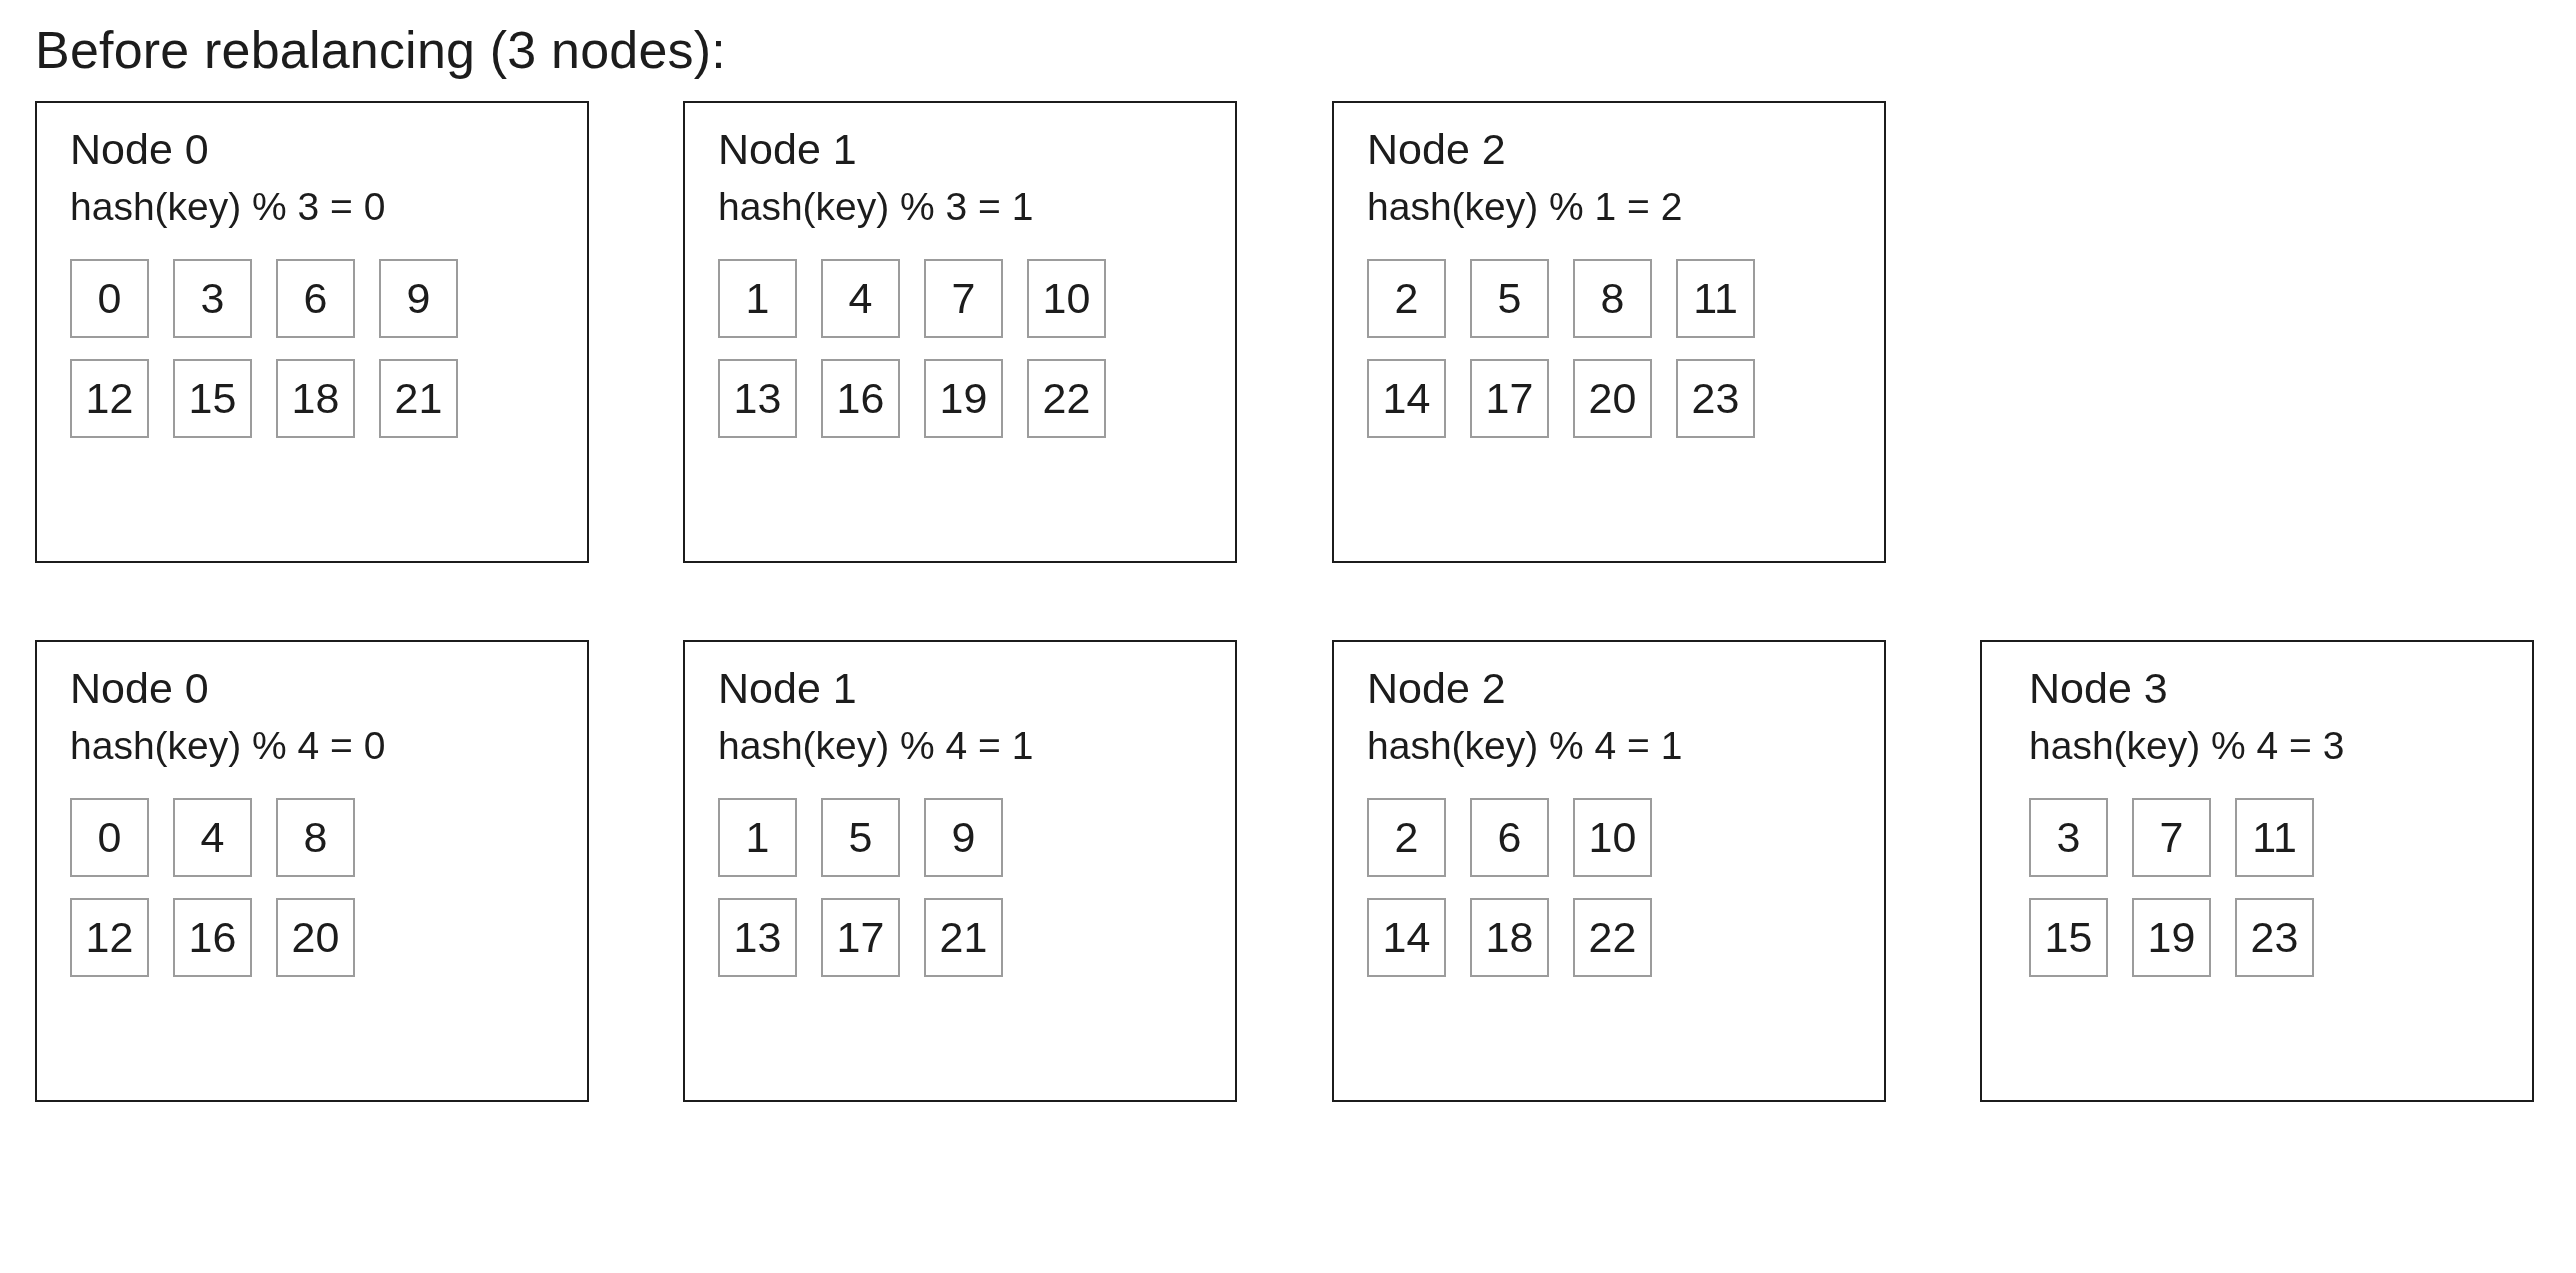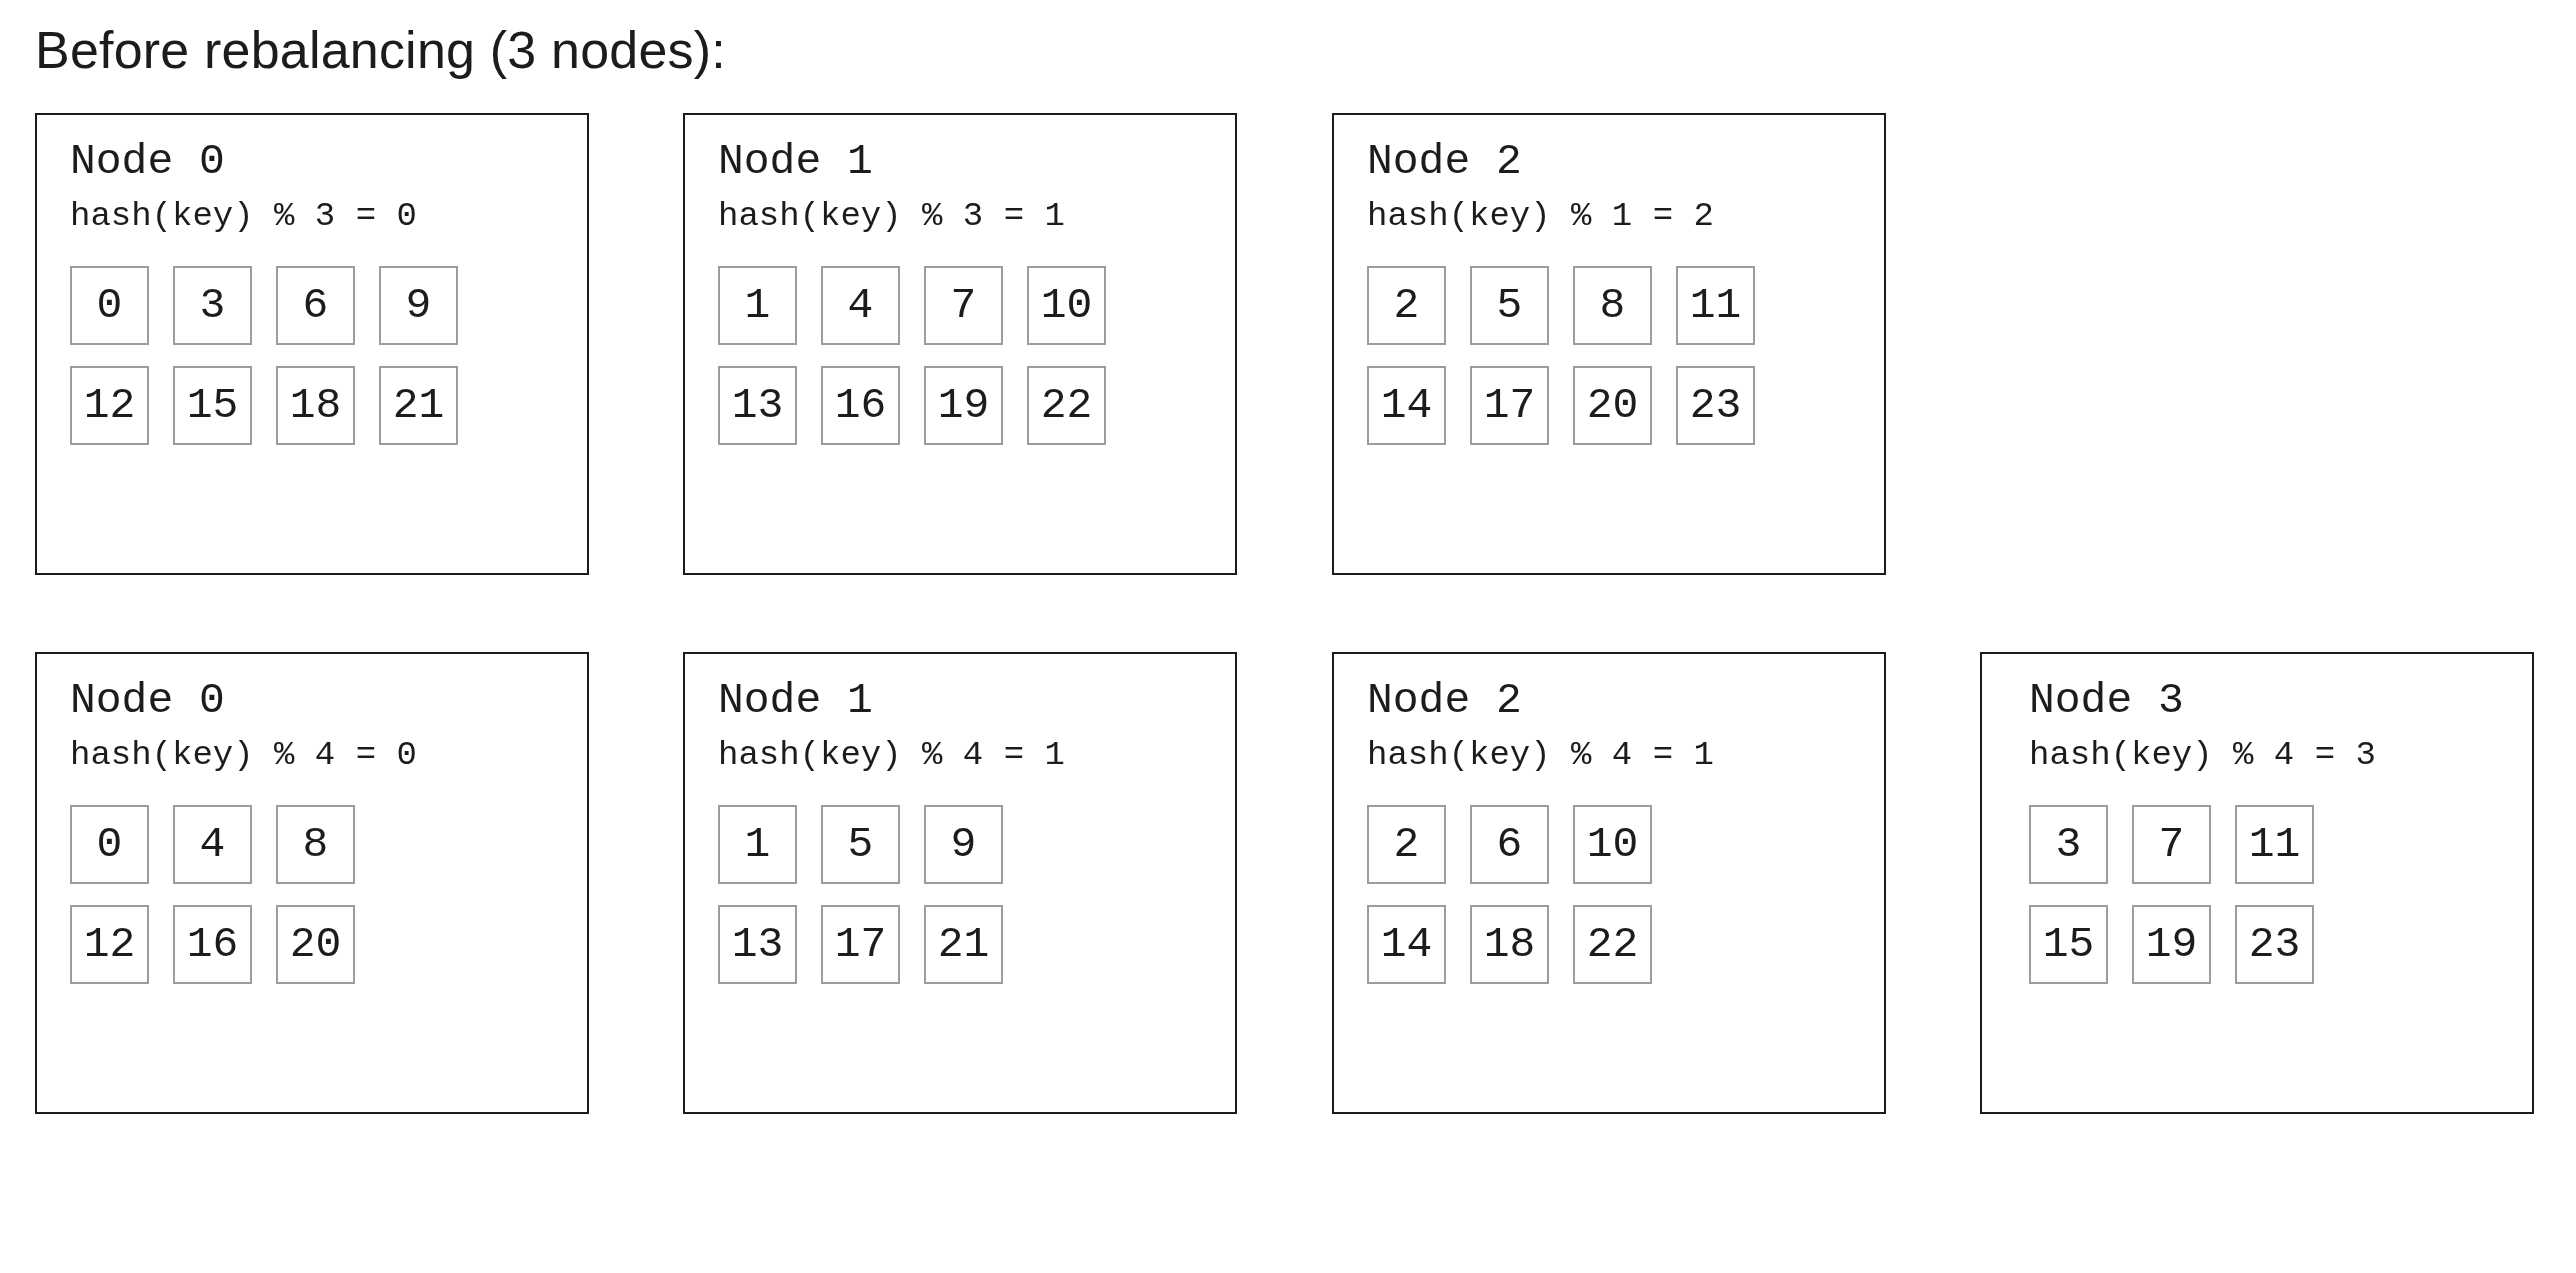--- a/index.html
+++ b/index.html
@@ -38,26 +38,25 @@
 
   .node-row {
     position: relative;
     height: 465px;
     padding-left: 35px;
     box-sizing: border-box;
   }
 
   .node-box {
     position: absolute;
-    top: 12px;
+    top: 0;
     border: 2.9px solid #1c1c1c;
     background: #ffffff;
     box-sizing: border-box;
     padding: 25px 0 0 33px;
-    font-family: Liberation Mono, monospace;
   }
 
   
   .row-3 .node-box { width: 554px; height: 462px; }
   .row-3 .node-box:nth-child(1) { left: 35px; }
   .row-3 .node-box:nth-child(2) { left: 683px; }
   .row-3 .node-box:nth-child(3) { left: 1332px; }
 
   
   .row-4 .node-box { width: 554px; height: 462px; }
@@ -67,21 +66,21 @@
   .row-4 .node-box:nth-child(4) { left: 1980px; padding-left: 47px; }
 
   .node-title {
     font-size: 43px;
     line-height: 1.0;
     color: #1c1c1c;
     white-space: nowrap;
     margin-bottom: 15.5px;
   }
   .node-formula {
-    font-size: 34px;
+    font-size: 39px;
     line-height: 1.0;
     color: #1c1c1c;
     white-space: nowrap;
     margin-bottom: 33px;
   }
 
   .key-grid {
     display: flex;
     flex-direction: column;
     gap: 21.3px;

